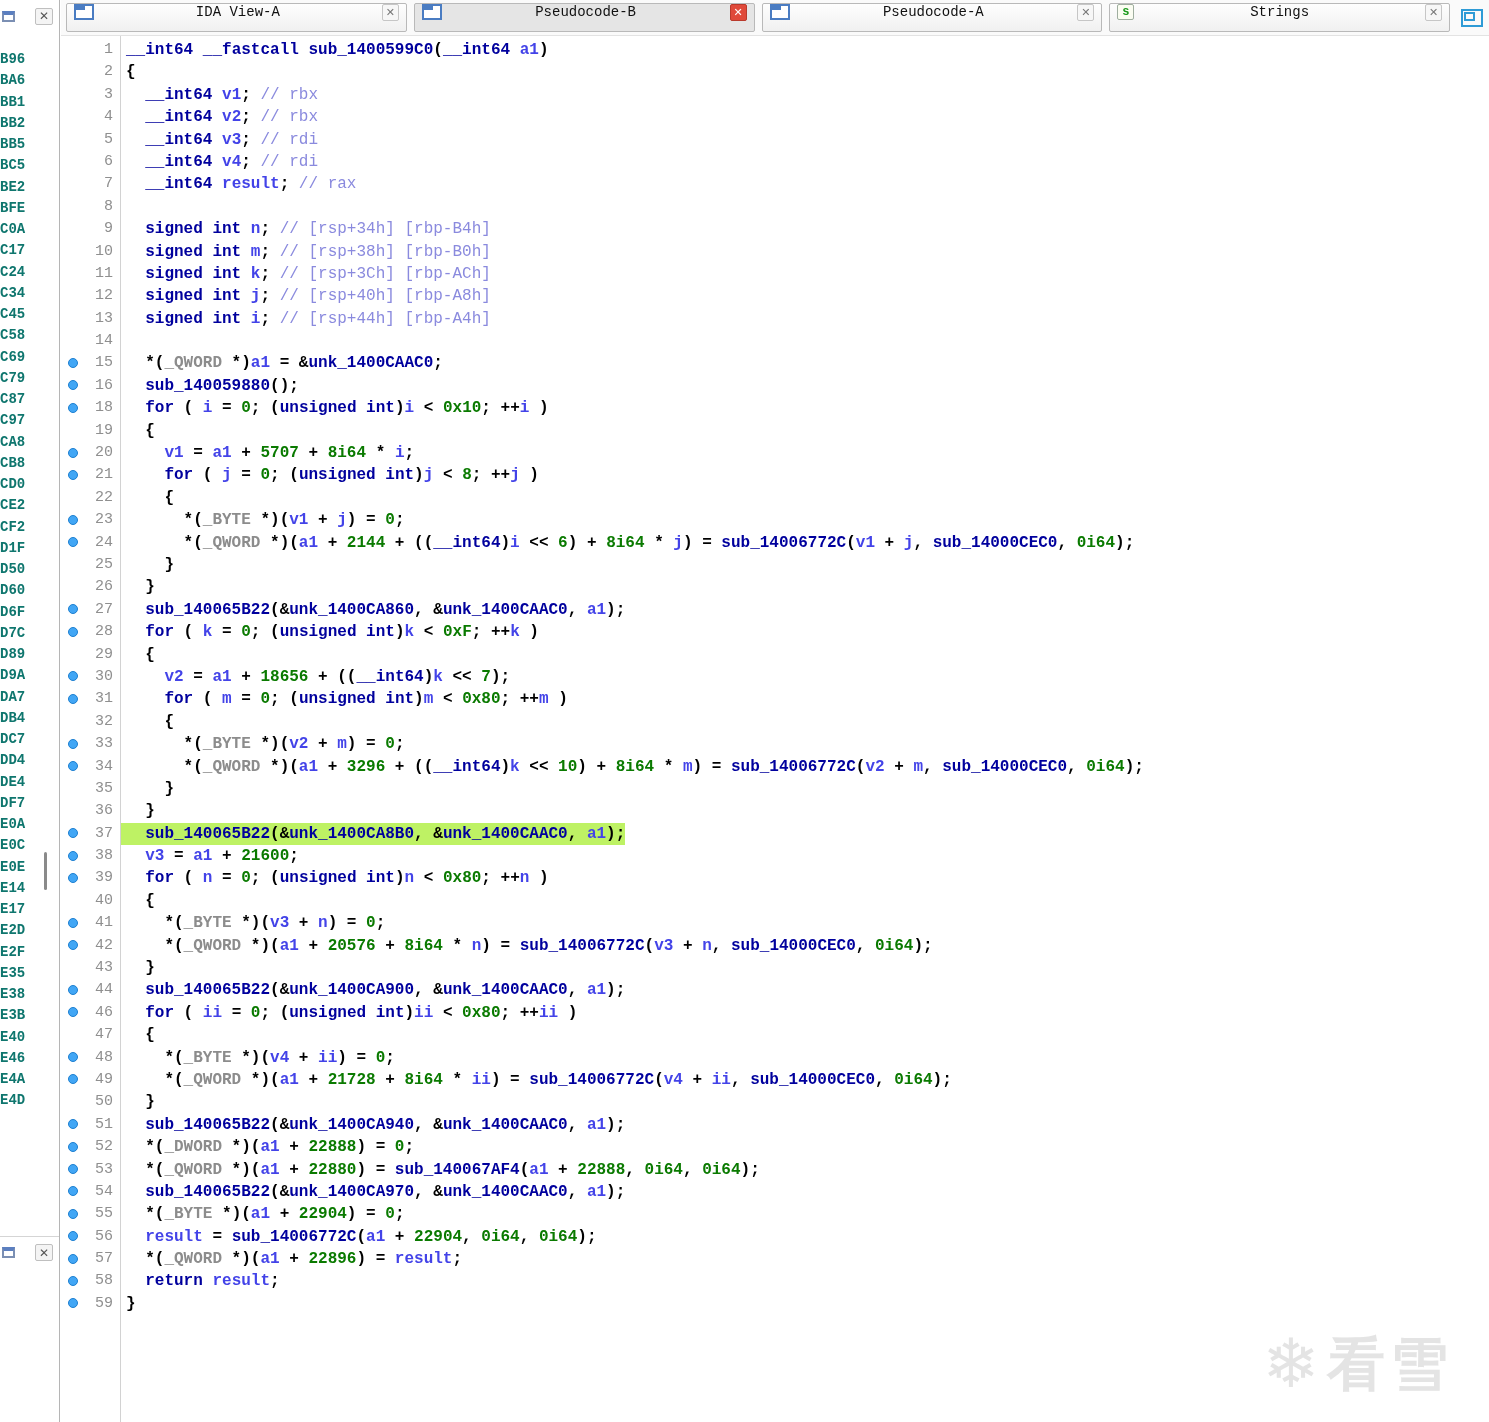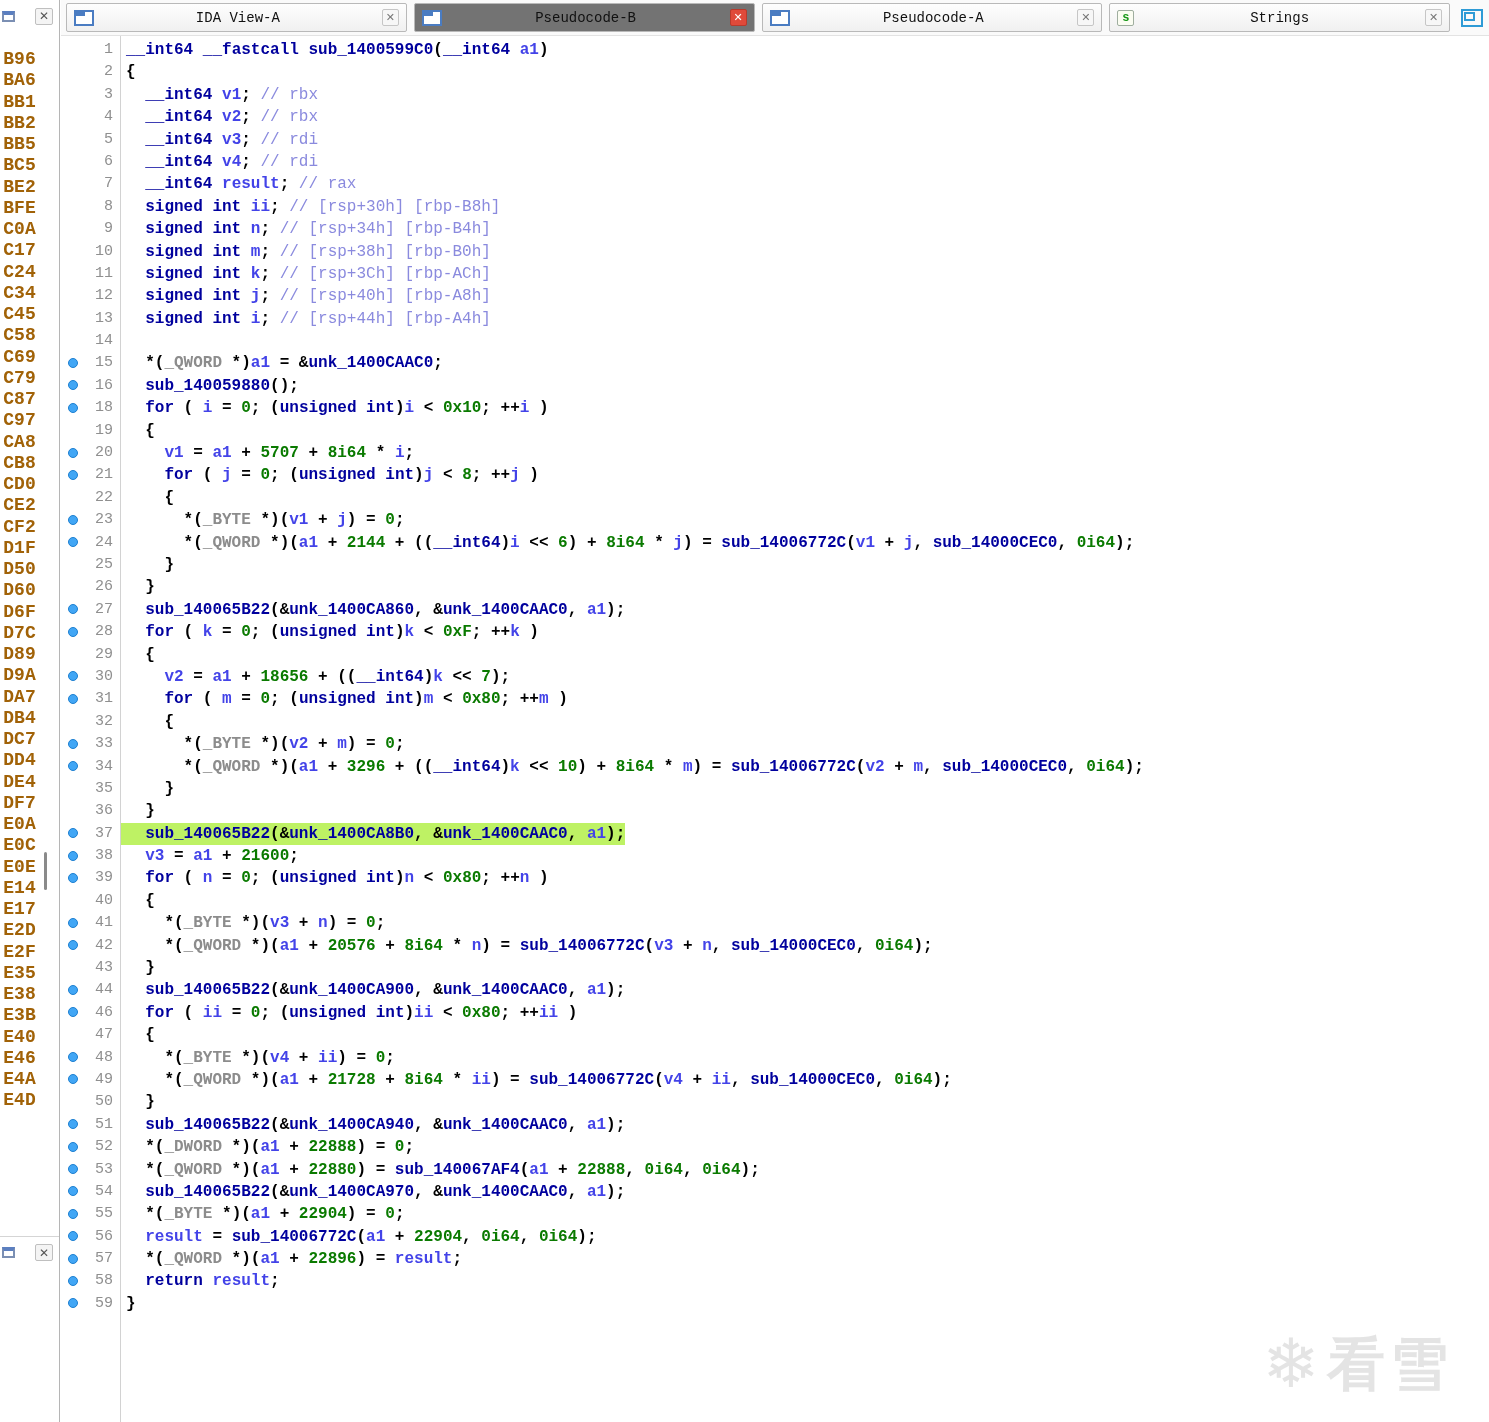--- a/index.html
+++ b/index.html
@@ -6,27 +6,27 @@
   html,body{width:1489px;height:1422px}
   body{position:relative;background:#fff;font-family:"Liberation Mono","DejaVu Sans Mono",monospace;overflow:hidden}
 
   
   .left-panel{position:absolute;left:0;top:0;width:60px;height:1422px;background:#fff;border-right:1px solid #b5b5b5}
   .panel-head{display:flex;align-items:center;justify-content:space-between;height:32px;padding:0 6px 0 2px}
   .panel-head2{position:absolute;left:0;top:1236px;width:59px;height:32px;border-top:1px solid #d5d5d5;display:flex;align-items:center;justify-content:space-between;padding:0 6px 0 2px;background:#fff}
   .dock-icon{width:13px;height:11px;border:2px solid #7b8fb3;border-top:4px solid #5b7fc0;display:inline-block;background:#fff}
   .mini-close{width:18px;height:17px;display:flex;align-items:center;justify-content:center;font-size:12px;color:#555;border:1px solid #bfbfbf;background:#f4f4f4;border-radius:2px;font-family:"DejaVu Sans",sans-serif}
   .addr-list{margin-top:17px;width:42px}
-  .addr{height:21.25px;line-height:21.25px;font-size:18px;font-weight:bold;color:#a16207;text-align:center;padding-right:3px;white-space:nowrap;overflow:hidden}
+  .addr{height:21.25px;line-height:21.25px;font-size:14px;font-weight:bold;color:#0f766e;text-align:left;padding-right:3px;white-space:nowrap;overflow:hidden}
   .scroll-thumb{position:absolute;left:44px;top:852px;width:3px;height:38px;background:#8a8a8a;border-radius:2px}
 
   
   .tabbar{position:absolute;left:61px;top:0;width:1428px;height:36px;display:flex;align-items:center;gap:7px;padding:3px 5px;background:#fafafa;border-bottom:1px solid #e3e3e3}
-  .tab{flex:1 1 0;max-width:347px;height:29px;display:flex;align-items:center;padding:0 7px;border:1px solid #b9b9b9;background:linear-gradient(#fefefe,#f0f0f0);border-radius:2px}
-  .tab.active{background:#737373}
+  .tab{flex:1 1 0;max-width:347px;height:29px;display:flex;align-items:flex-start;padding:0 7px;border:1px solid #b9b9b9;background:linear-gradient(#fefefe,#f0f0f0);border-radius:2px}
+  .tab.active{background:#e5e5e5}
   .tab-icon{display:flex;align-items:center;flex:none}
   .tab-label{flex:1;text-align:center;font-size:14px;color:#111;white-space:nowrap;overflow:hidden}
   .tab-close{width:17px;height:17px;flex:none;display:flex;align-items:center;justify-content:center;font-size:11px;color:#777;border:1px solid #c6c6c6;background:#f7f7f7;border-radius:2px;font-family:"DejaVu Sans",sans-serif}
   .tab-close.red{background:#e04a3a;color:#fff;border-color:#b93a2c;font-weight:bold}
   .s-icon{width:17px;height:16px;display:flex;align-items:center;justify-content:center;border:1px solid #9fae9f;background:#fbfdf2;color:#189818;font-weight:bold;font-size:12px;border-radius:2px}
   .winlist-icon{flex:none;margin-left:3px;display:flex;align-items:center}
 
   
   .code{position:absolute;left:61px;top:36px;width:1428px;height:1386px;background:#fff;padding-top:3px}
   .gutter-line{position:absolute;left:120px;top:36px;height:1386px;width:1px;background:#d2d2d2}
@@ -193,21 +193,20 @@
         <span class="cell-txt"><span class="tk-p">  </span><span class="tk-k">__int64</span><span class="tk-p"> </span><span class="tk-v">v4</span><span class="tk-p">; </span><span class="tk-c">// rdi</span></span>
       </div>
       <div class="row">
         <span class="cell-dot"></span>
         <span class="cell-num">7</span>
         <span class="cell-txt"><span class="tk-p">  </span><span class="tk-k">__int64</span><span class="tk-p"> </span><span class="tk-v">result</span><span class="tk-p">; </span><span class="tk-c">// rax</span></span>
       </div>
       <div class="row">
         <span class="cell-dot"></span>
         <span class="cell-num">8</span>
-        <span class="cell-txt"><span class="tk-p">  </span><span class="tk-k">signed int</span><span class="tk-p"> </span><span class="tk-v">ii</span><span class="tk-p">; </span><span class="tk-c">// [rsp+30h] [rbp-B8h]</span></span>
       </div>
       <div class="row">
         <span class="cell-dot"></span>
         <span class="cell-num">9</span>
         <span class="cell-txt"><span class="tk-p">  </span><span class="tk-k">signed int</span><span class="tk-p"> </span><span class="tk-v">n</span><span class="tk-p">; </span><span class="tk-c">// [rsp+34h] [rbp-B4h]</span></span>
       </div>
       <div class="row">
         <span class="cell-dot"></span>
         <span class="cell-num">10</span>
         <span class="cell-txt"><span class="tk-p">  </span><span class="tk-k">signed int</span><span class="tk-p"> </span><span class="tk-v">m</span><span class="tk-p">; </span><span class="tk-c">// [rsp+38h] [rbp-B0h]</span></span>

